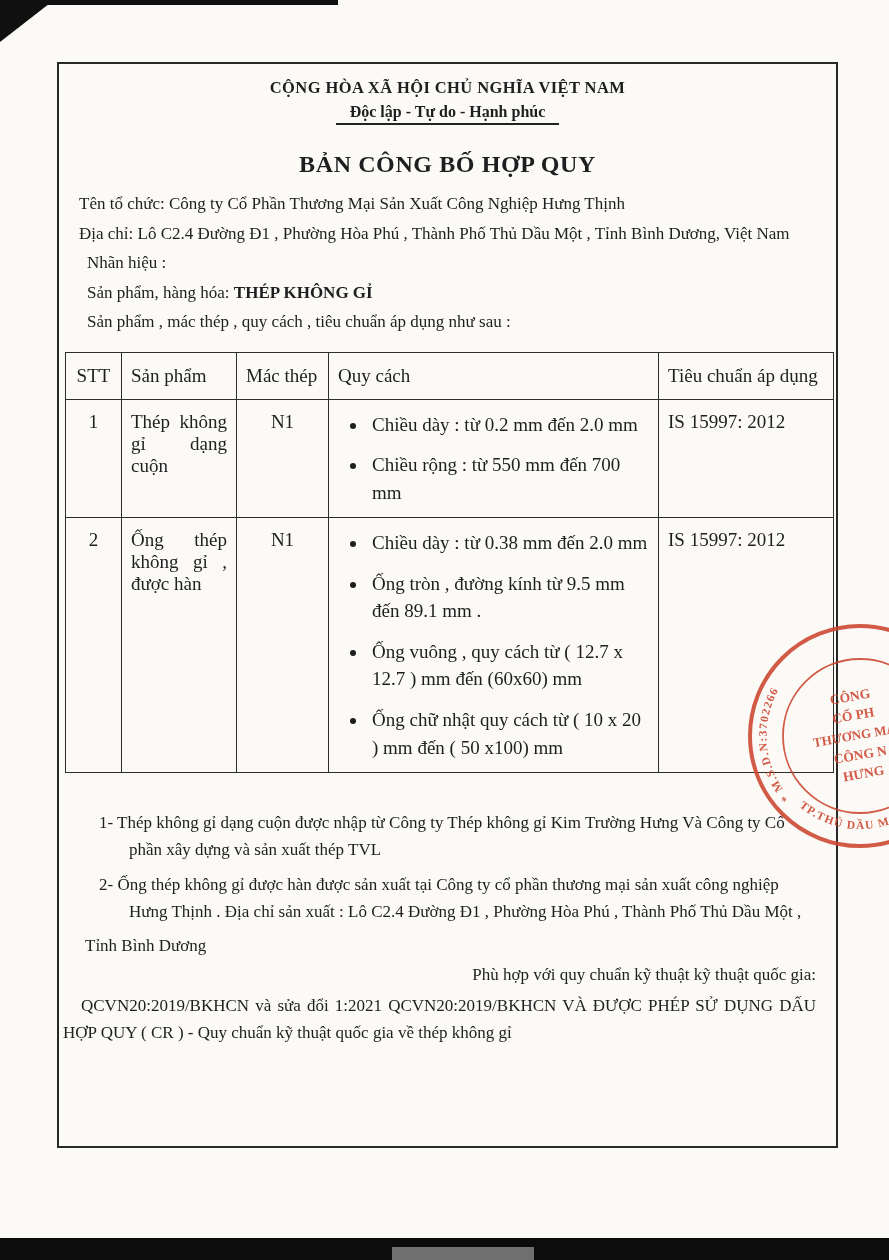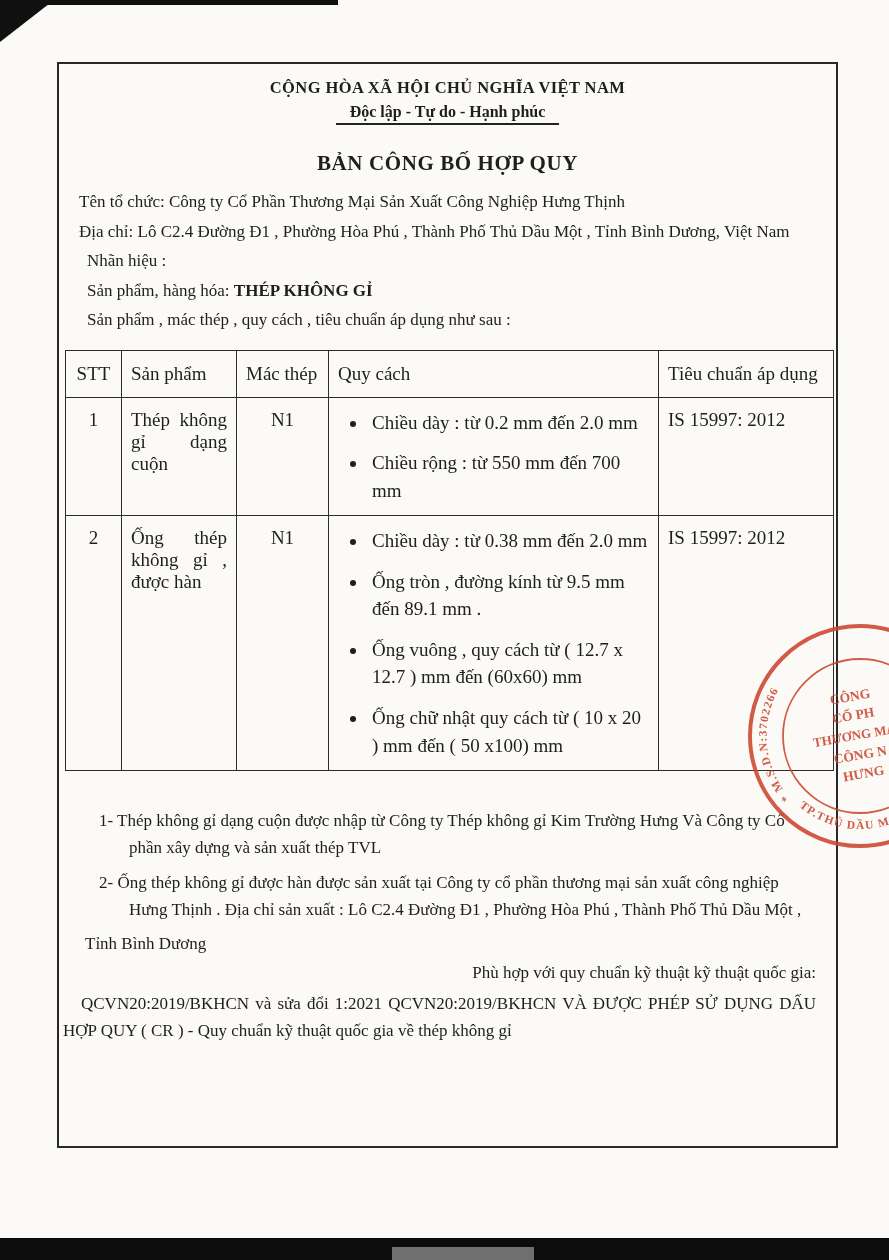--- a/index.html
+++ b/index.html
@@ -36,21 +36,21 @@
   .nat-title { font-weight: bold; font-size: 16.5px; letter-spacing: 0.4px; margin: 0; }
   .motto-wrap { margin: 5px 0 0 0; text-align: center; }
   .motto {
     display: inline-block;
     font-weight: bold;
     font-size: 16px;
     padding: 0 14px 2px 14px;
     border-bottom: 2px solid #222;
   }
 
-  .doc-title { text-align: center; font-weight: bold; font-size: 21px; letter-spacing: 0.6px; margin: 26px 0 0 0; }
+  .doc-title { text-align: center; font-weight: bold; font-size: 24px; letter-spacing: 0.6px; margin: 26px 0 0 0; }
   .doc-number { text-align: center; font-size: 17px; margin: 13px 0 0 0; }
 
   .info { margin: 12px 16px 16px 18px; font-size: 17px; line-height: 1.62; }
   .info p { margin: 0 0 2px 0; }
   .info .indent { padding-left: 8px; }
   .bold { font-weight: bold; }
 
   table.products {
     border-collapse: collapse;
     margin: 14px 1px 0 4px;

